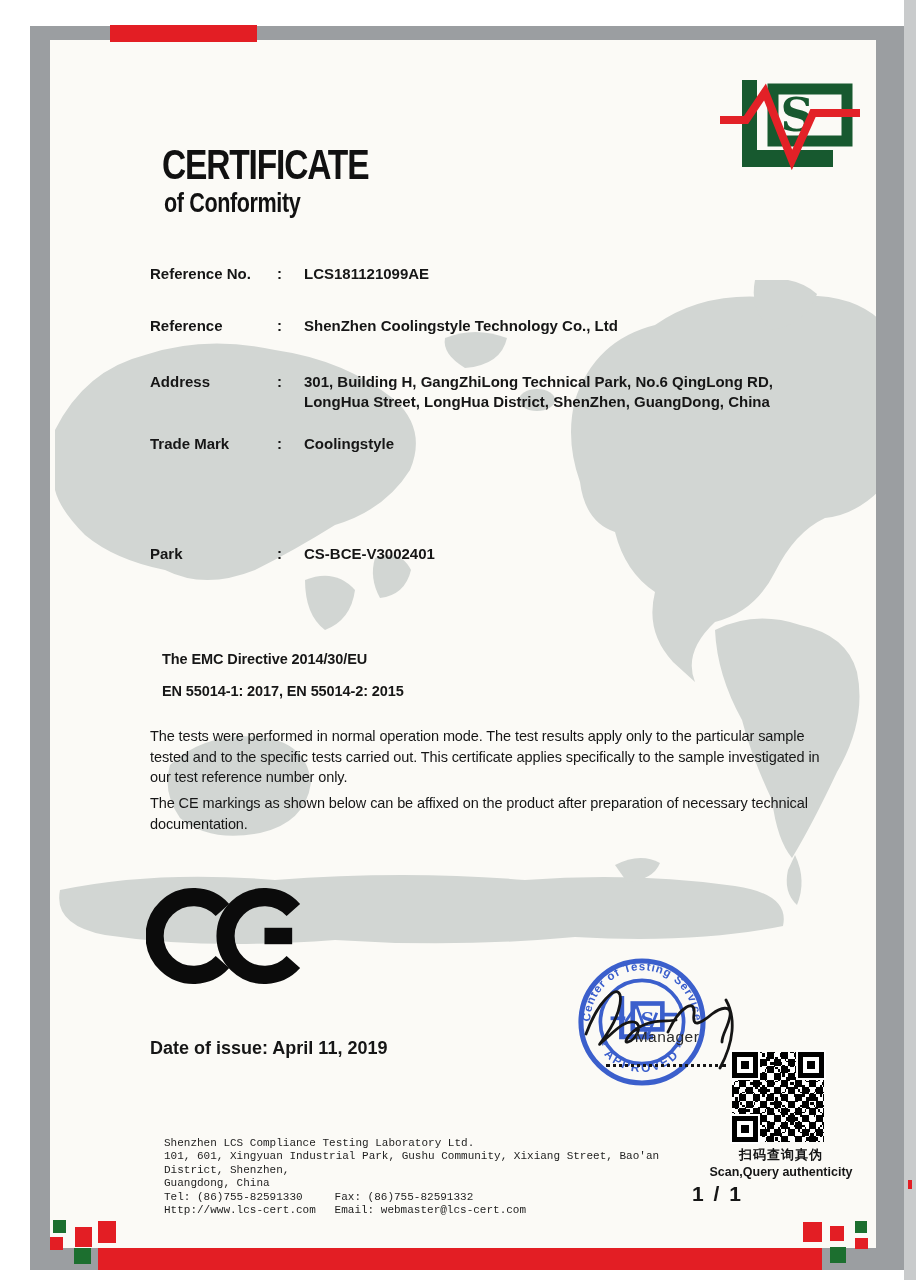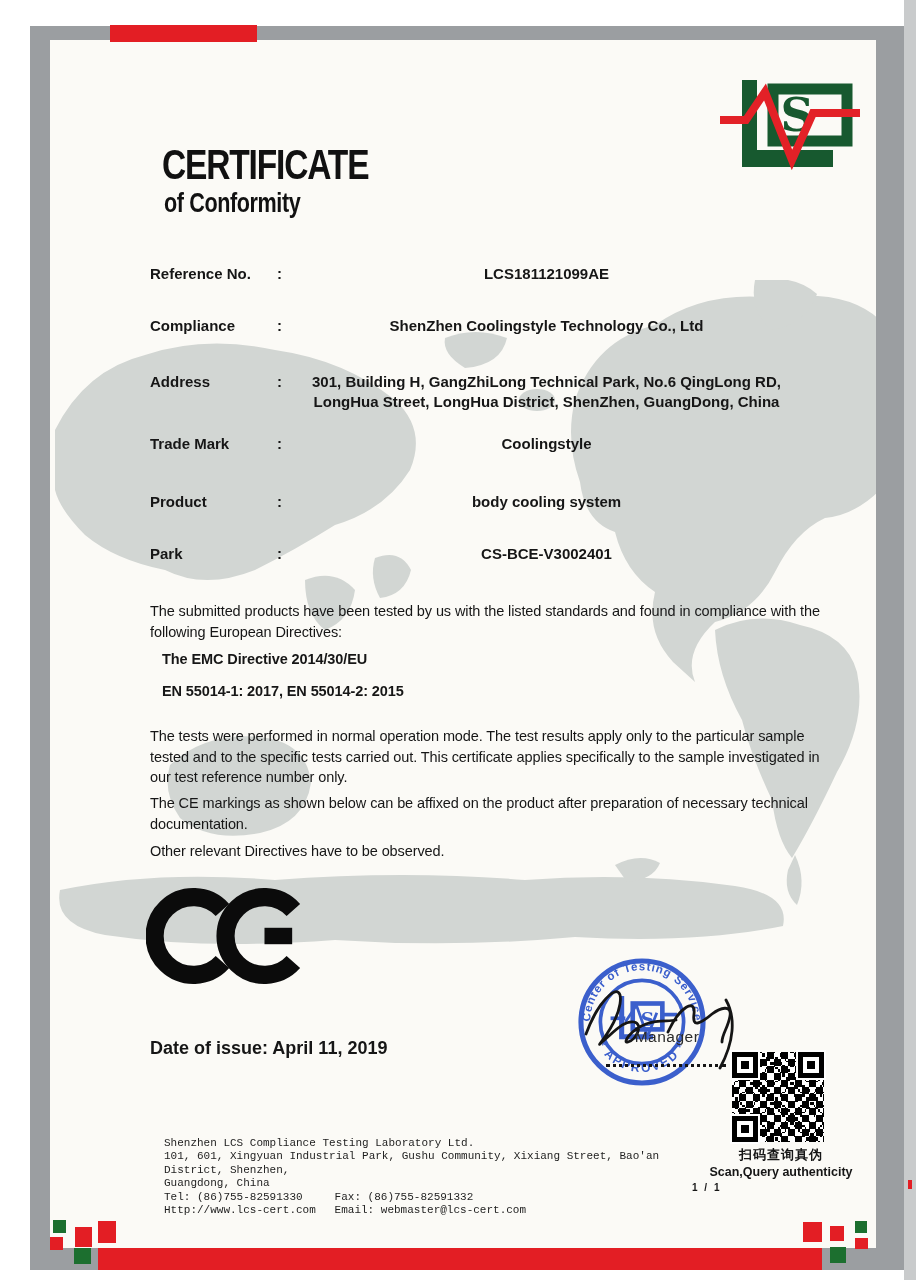--- a/index.html
+++ b/index.html
@@ -28,21 +28,21 @@
   .logo{position:absolute;left:713px;top:72px;}
   
   .title1{position:absolute;left:162px;top:140px;font-size:43px;font-weight:bold;
     letter-spacing:-1.5px;transform:scaleX(.78);transform-origin:left top;white-space:nowrap;color:#111;}
   .title2{position:absolute;left:164px;top:188px;font-size:27px;font-weight:bold;
     letter-spacing:-.5px;transform:scaleX(.8);transform-origin:left top;white-space:nowrap;color:#111;}
   
   .frow{position:absolute;left:150px;width:665px;font-size:15px;font-weight:bold;line-height:20px;}
   .flabel{display:inline-block;width:127px;vertical-align:top;}
   .fcolon{display:inline-block;width:27px;vertical-align:top;}
-  .fvalue{display:inline-block;width:485px;vertical-align:top;text-align:center;}
+  .fvalue{display:inline-block;width:485px;vertical-align:top;}
   
   .para{position:absolute;left:150px;width:672px;font-size:14.5px;line-height:20.5px;letter-spacing:-.1px;}
   .bold{font-weight:bold;margin-left:12px;}
   
   .ce{position:absolute;left:146px;top:884px;}
   .dateline{position:absolute;left:150px;top:1038px;font-size:18px;font-weight:bold;}
   
   .stamp{position:absolute;left:568px;top:948px;opacity:.92;}
   .signature{position:absolute;left:580px;top:976px;}
   .dotline{position:absolute;left:606px;top:1056px;width:120px;height:8px;border-bottom:3px dotted #151515;}
@@ -53,21 +53,21 @@
       repeating-conic-gradient(#000 0% 25%, rgba(0,0,0,0) 0% 50%) 0px 0px / 14px 14px,
       repeating-conic-gradient(#fff 0% 25%, rgba(255,255,255,0) 0% 50%) 3px 5px / 10px 10px,
       repeating-conic-gradient(#000 0% 25%, #fff 0% 50%) 2px 1px / 8px 8px;}
   .finder{position:absolute;width:26px;height:26px;background:#fff;border:5px solid #000;
     box-sizing:border-box;outline:2px solid #fff;}
   .finder::after{content:'';position:absolute;left:4px;top:4px;width:8px;height:8px;background:#000;}
   .f-tl{left:0;top:0;} .f-tr{right:0;top:0;} .f-bl{left:0;bottom:0;}
   .qr-captions{position:absolute;left:706px;top:1146px;width:150px;text-align:center;}
   .qr-cn{font-size:13px;font-weight:bold;letter-spacing:1px;}
   .qr-en{font-size:12.5px;font-weight:bold;margin-top:1px;}
-  .pagenum{position:absolute;left:692px;top:1182px;font-size:10px;font-weight:bold;letter-spacing:2px;}
+  .pagenum{position:absolute;left:692px;top:1182px;font-size:21px;font-weight:bold;letter-spacing:2px;}
   
   .footer{position:absolute;left:164px;top:1137px;font-size:11px;line-height:13.4px;color:#1d1d1d;width:520px;font-family:Liberation Mono, monospace;}
   .fcols span{display:inline-block;}
   .fc1{width:164px;}
 </style>
 </head>
 <body>
 
 <div class="page">
   <div class="paper"></div>
@@ -117,41 +117,36 @@
     <path d="M 7 48 H 33 L 52 20 L 79 88 L 100 41 H 147" fill="none" stroke-width="8" stroke="#e32127"></path>
   </svg>
 
   <div class="title1">CERTIFICATE</div>
   <div class="title2">of Conformity</div>
 
   <div class="frow" style="top:264px;">
     <span class="flabel">Reference No.</span><span class="fcolon">:</span><span class="fvalue">LCS181121099AE</span>
   </div>
   <div class="frow" style="top:316px;">
-    <span class="flabel">Compliance</span><span class="fcolon">:</span><span class="fvalue">ShenZhen Coolingstyle Technology Co., Ltd</span>
+    <span class="flabel">Reference</span><span class="fcolon">:</span><span class="fvalue">ShenZhen Coolingstyle Technology Co., Ltd</span>
   </div>
   <div class="frow" style="top:372px;">
     <span class="flabel">Address</span><span class="fcolon">:</span><span class="fvalue">301, Building H, GangZhiLong Technical Park, No.6 QingLong RD, LongHua Street, LongHua District, ShenZhen, GuangDong, China</span>
   </div>
   <div class="frow" style="top:434px;">
     <span class="flabel">Trade Mark</span><span class="fcolon">:</span><span class="fvalue">Coolingstyle</span>
   </div>
-  <div class="frow" style="top:492px;">
-    <span class="flabel">Product</span><span class="fcolon">:</span><span class="fvalue">body cooling system</span>
-  </div>
   <div class="frow" style="top:544px;">
     <span class="flabel">Park</span><span class="fcolon">:</span><span class="fvalue">CS-BCE-V3002401</span>
   </div>
 
-  <div class="para" style="top:601px;">The submitted products have been tested by us with the listed standards and found in compliance with the following European Directives:</div>
   <div class="para bold" style="top:649px;">The EMC Directive 2014/30/EU</div>
   <div class="para bold" style="top:681px;">EN 55014-1: 2017, EN 55014-2: 2015</div>
   <div class="para" style="top:793px;">The CE markings as shown below can be affixed on the product after preparation of necessary technical documentation.</div>
   <div class="para" style="top:726px;">The tests were performed in normal operation mode. The test results apply only to the particular sample tested and to the specific tests carried out. This certificate applies specifically to the sample investigated in our test reference number only.</div>
-  <div class="para" style="top:841px;">Other relevant Directives have to be observed.</div>
 
   <svg class="ce" role="img" width="160" height="104" viewBox="0 0 185 120" aria-label="CE">
     <path d="M 88.4 29.9 A 45 45 0 1 0 88.4 90.1" fill="none" stroke="#0b0b0b" stroke-width="21"></path>
     <path d="M 170.4 29.9 A 45 45 0 1 0 170.4 90.1" fill="none" stroke="#0b0b0b" stroke-width="21"></path>
     <path d="M 137 60 H 169" fill="none" stroke="#0b0b0b" stroke-width="19"></path>
   </svg>
 
   <div class="dateline">Date of issue: April 11, 2019</div>
 
   <svg class="stamp" width="148" height="148" viewBox="0 0 160 160">

